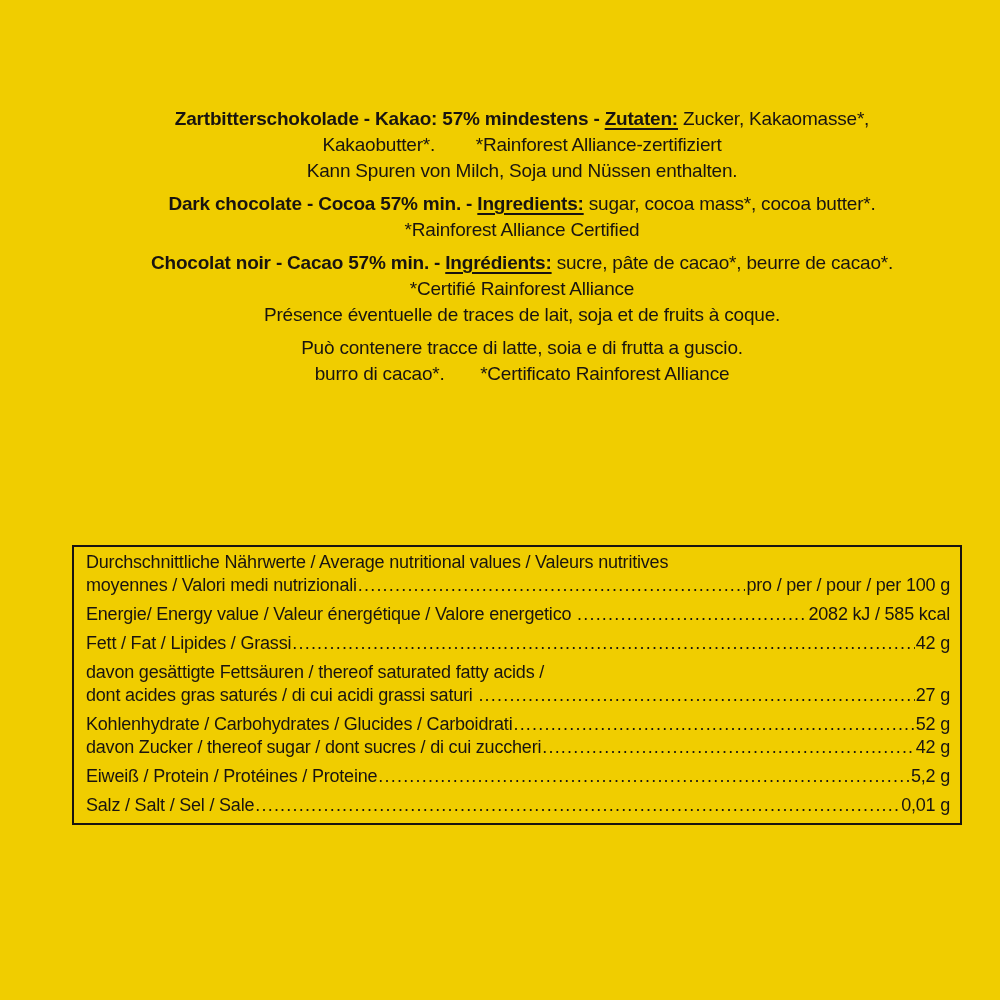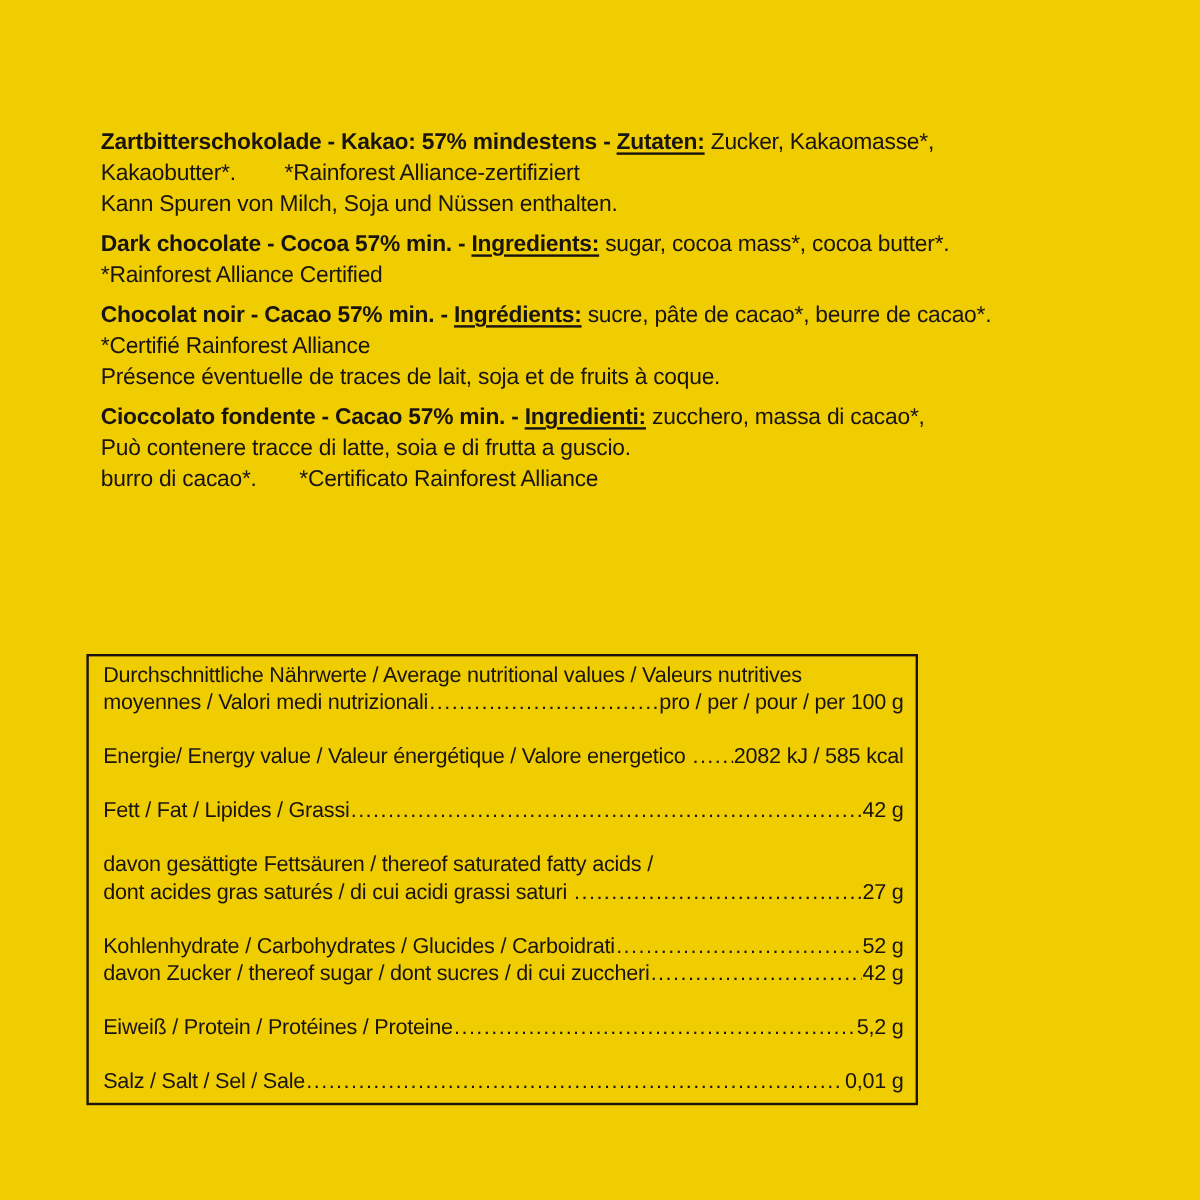--- a/index.html
+++ b/index.html
@@ -9,46 +9,46 @@
   html,body{margin:0;padding:0;}
   body{
     width:1000px;height:1000px;
     background:var(--bg);
     color:var(--ink);
     font-family:"Liberation Sans","DejaVu Sans",sans-serif;
     letter-spacing:-0.2px;
     position:relative;
     overflow:hidden;
   }
-  .canvas{position:absolute;inset:0;}
+  .canvas{position:absolute;inset:0;text-align:center;}
 
   
   .ingredients{
     position:absolute;
     left:84px;top:106px;right:40px;
     font-size:19px;line-height:26px;
   }
   .para{margin:0 0 7px 0;}
   .iline{white-space:pre;}
   .seg{white-space:pre;}
   .b{font-weight:bold;}
   .u{text-decoration:underline;text-decoration-thickness:2px;text-underline-offset:3px;}
 
   
   .ntable{
     position:absolute;
     left:72px;top:545px;
-    width:693px;
+    width:890px;
     box-sizing:border-box;
     border:2px solid var(--ink);
     padding:4px 10px 6px 12px;
     font-size:18px;line-height:23px;
   }
   .nrow{margin:0;}
-  .nrow + .nrow{margin-top:22px;}
+  .nrow + .nrow{margin-top:6px;}
   .tline{display:flex;align-items:baseline;}
   .lbl{white-space:pre;flex:0 0 auto;}
   .leader{
     flex:1 1 auto;
     overflow:hidden;
     white-space:nowrap;
     letter-spacing:1.2px;
     margin:0 1px;
     min-width:0;
   }
@@ -67,21 +67,20 @@
       <div class="para">
         <div class="iline"><span class="seg b">Dark chocolate - Cocoa 57% min. - </span><span class="seg b u">Ingredients:</span><span class="seg"> sugar, cocoa mass*, cocoa butter*.</span></div>
         <div class="iline"><span class="seg">*Rainforest Alliance Certified</span></div>
       </div>
       <div class="para">
         <div class="iline"><span class="seg b">Chocolat noir - Cacao 57% min. - </span><span class="seg b u">Ingrédients:</span><span class="seg"> sucre, pâte de cacao*, beurre de cacao*.</span></div>
         <div class="iline"><span class="seg">*Certifié Rainforest Alliance</span></div>
         <div class="iline"><span class="seg">Présence éventuelle de traces de lait, soja et de fruits à coque.</span></div>
       </div>
       <div class="para">
-        <div class="iline"><span class="seg b">Cioccolato fondente - Cacao 57% min. - </span><span class="seg b u">Ingredienti:</span><span class="seg"> zucchero, massa di cacao*,</span></div>
         <div class="iline"><span class="seg">Può contenere tracce di latte, soia e di frutta a guscio.</span></div>
         <div class="iline"><span class="seg">burro di cacao*.       *Certificato Rainforest Alliance</span></div>
       </div>
     </section>
   <section class="ntable">
       <div class="nrow">
         <div class="tline">
           <span class="lbl">Durchschnittliche Nährwerte / Average nutritional values / Valeurs nutritives</span>
         </div>
         <div class="tline">

